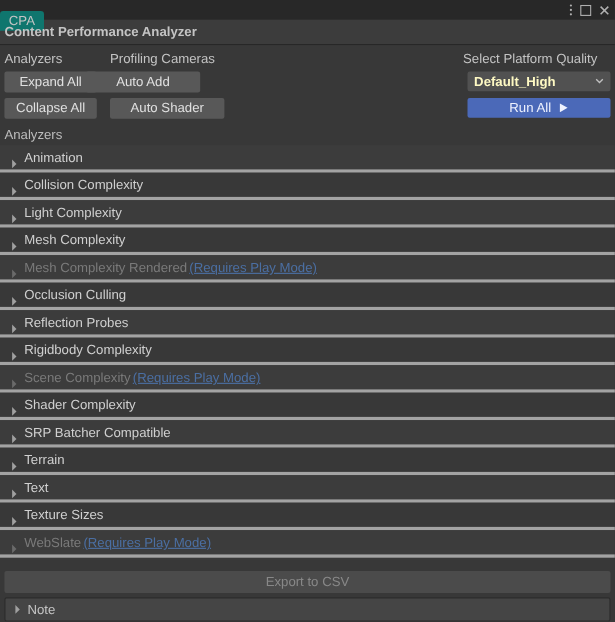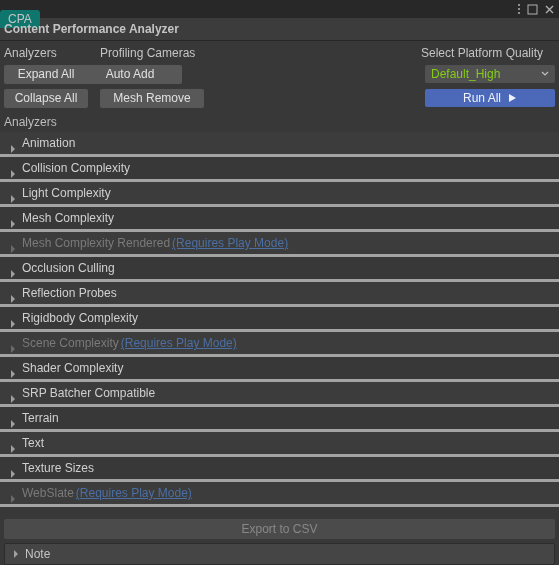--- a/index.html
+++ b/index.html
@@ -89,28 +89,29 @@
     font-size: 12px;
     border-radius: 2px;
     width: 104px;
     text-align: center;
     cursor: pointer;
   }
   .select {
     height: 18px;
     line-height: 18px;
     background: #515151;
-    color: #84cc16;
+    color: #fef9c3;
     padding: 0 6px;
     border-radius: 2px;
     display: flex;
     align-items: center;
     justify-content: space-between;
     width: 118px;
     cursor: pointer;
+    font-weight: bold;
   }
   .select svg { margin-left: 6px; }
 
   .run-btn {
     background: #4b69b8;
     color: #eef2ff;
     height: 18px;
     line-height: 18px;
     border: none;
     border-radius: 2px;
@@ -224,21 +225,21 @@
       <span>Default_High</span>
       <svg width="8" height="8" viewBox="0 0 8 8">
           <path d="M1 2 L4 5 L7 2" fill="none" stroke="#c0c0c0" stroke-width="1.2"></path>
         </svg>
     </div>
   </div>
 </div>
 
 <div class="toolbar-row">
   <div style="width:96px;"><button class="btn">Collapse All</button></div>
-  <div style="width:200px;"><button class="btn2">Mesh Remove</button></div>
+  <div style="width:200px;"><button class="btn2">Auto Shader</button></div>
   <div style="margin-left:auto;">
     <button class="run-btn">
       <span>Run All</span>
       <svg width="10" height="10" viewBox="0 0 10 10">
           <path d="M2 1 L9 5 L2 9 Z" fill="#eef2ff"></path>
         </svg>
     </button>
   </div>
 </div>
 

